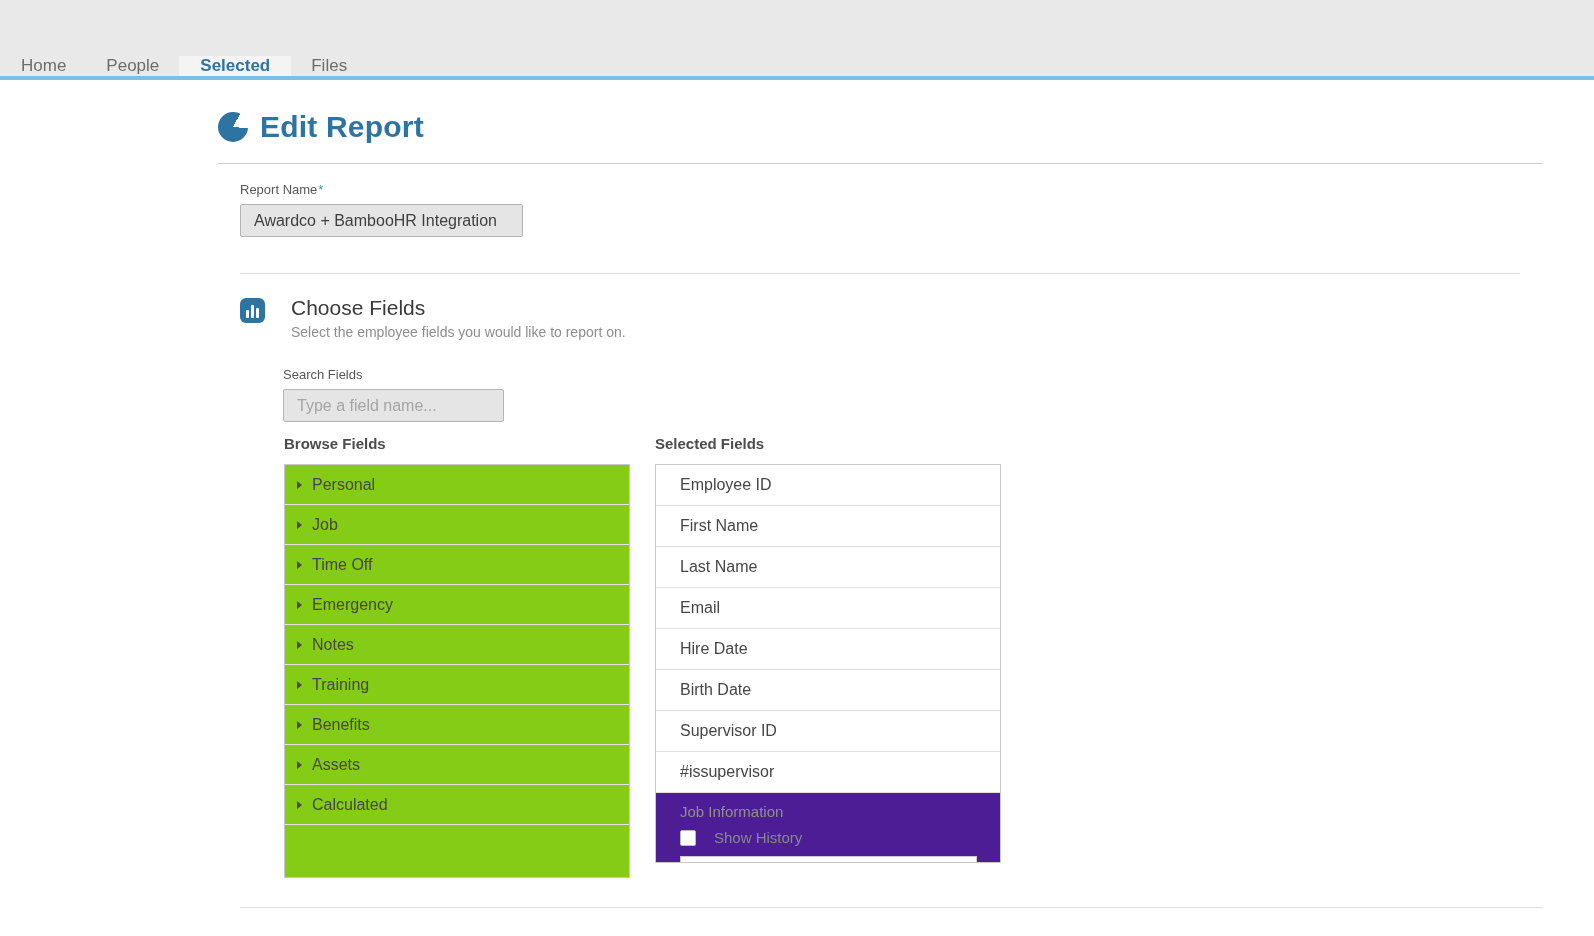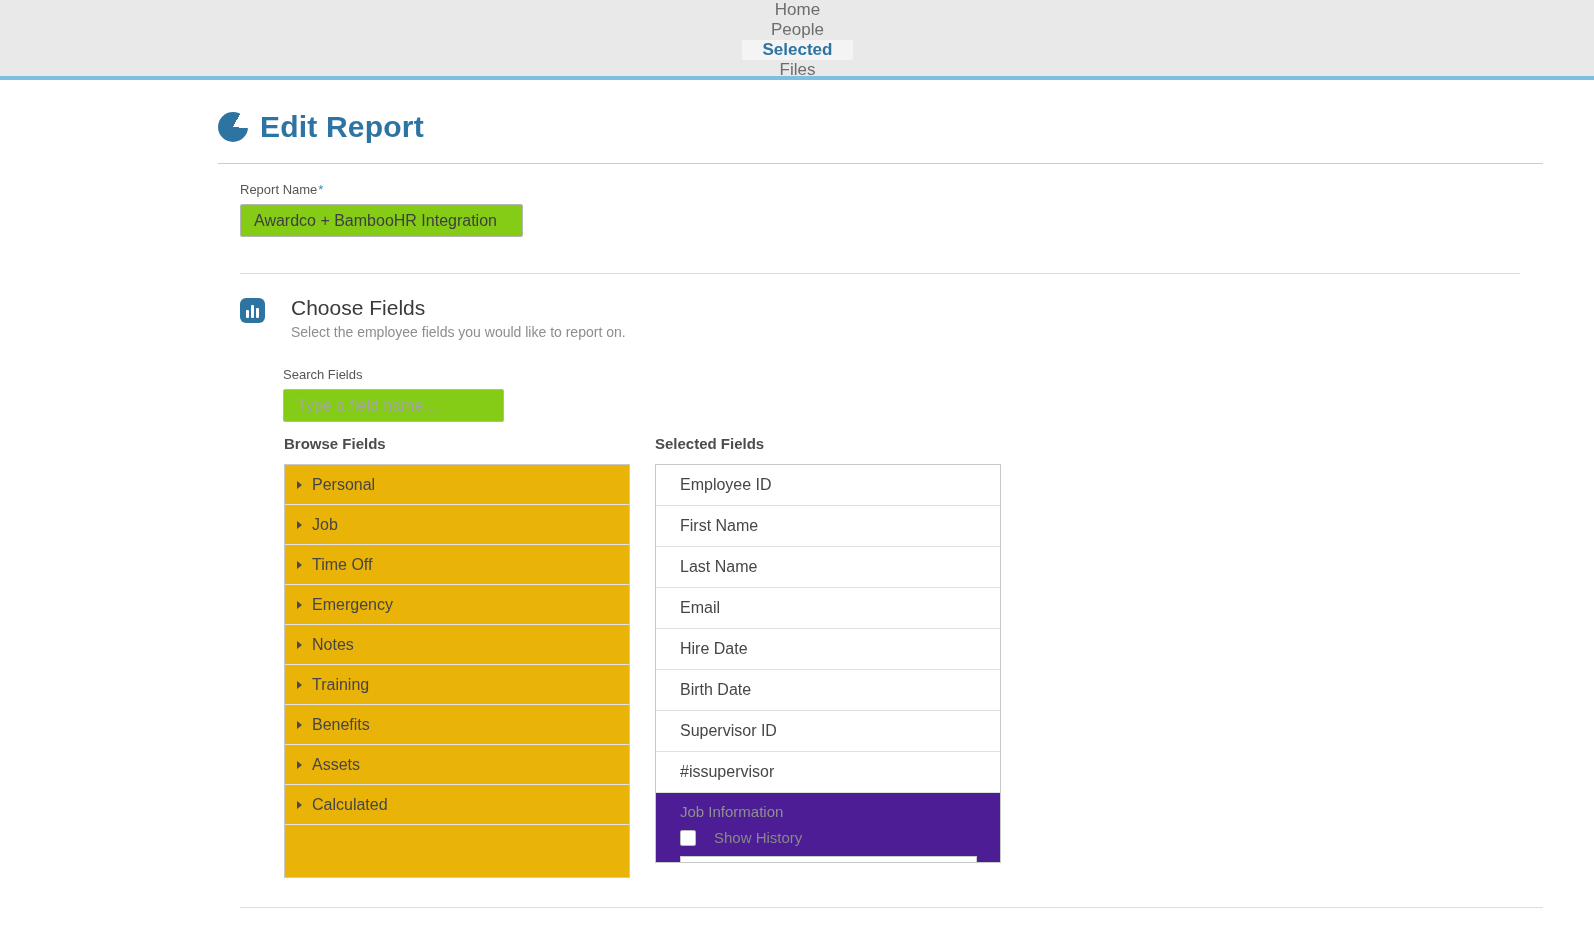--- a/index.html
+++ b/index.html
@@ -9,23 +9,22 @@
     font-family: "Liberation Sans", sans-serif;
     color: #464646;
   }
 
   
   .nav {
     height: 80px;
     background: #e9e9e9;
     border-bottom: 4px solid #7cbfe3;
     display: flex;
-    align-items: center;
+    align-items: flex-end;
     padding-left: 1px;
-    flex-direction: column;
   }
   .tab {
     display: flex;
     align-items: center;
     padding: 0 20px;
     font-size: 17px;
     color: #6d6d6d;
     cursor: pointer;
   }
   .tab.active {
@@ -64,21 +63,21 @@
   .text-input {
     display: block;
     margin-top: 7px;
     height: 33px;
     border: 1px solid #b5b5b5;
     border-radius: 2px;
     padding: 0 13px;
     font-size: 16px;
     color: #3f3f3f;
     font-family: "Liberation Sans", sans-serif;
-    background: #84cc16;
+    background: #e5e5e5;
     outline: none;
   }
   .report-input { width: 283px; }
   .search-input { width: 221px; }
   .search-input::placeholder { color: #a5a5a5; opacity: 1; }
 
   .divider-1 { margin: 36px 74px 0 240px; border-top: 1px solid #dddddd; }
   .divider-bottom { margin: 29px 51px 0 240px; border-top: 1px solid #dddddd; }
 
   
@@ -119,21 +118,21 @@
     font-size: 15px;
     font-weight: 600;
     color: #4c4c4c;
     margin: 0 0 12px 0;
   }
 
   .browse-box {
     width: 346px;
     height: 414px;
     border: 1px solid #c8c8c8;
-    background: #eab308;
+    background: #84cc16;
     display: flex;
     flex-direction: column;
   }
   .browse-row {
     height: 40px;
     flex: 0 0 auto;
     border-bottom: 1px solid #e3e3e3;
     display: flex;
     align-items: center;
     padding-left: 12px;

